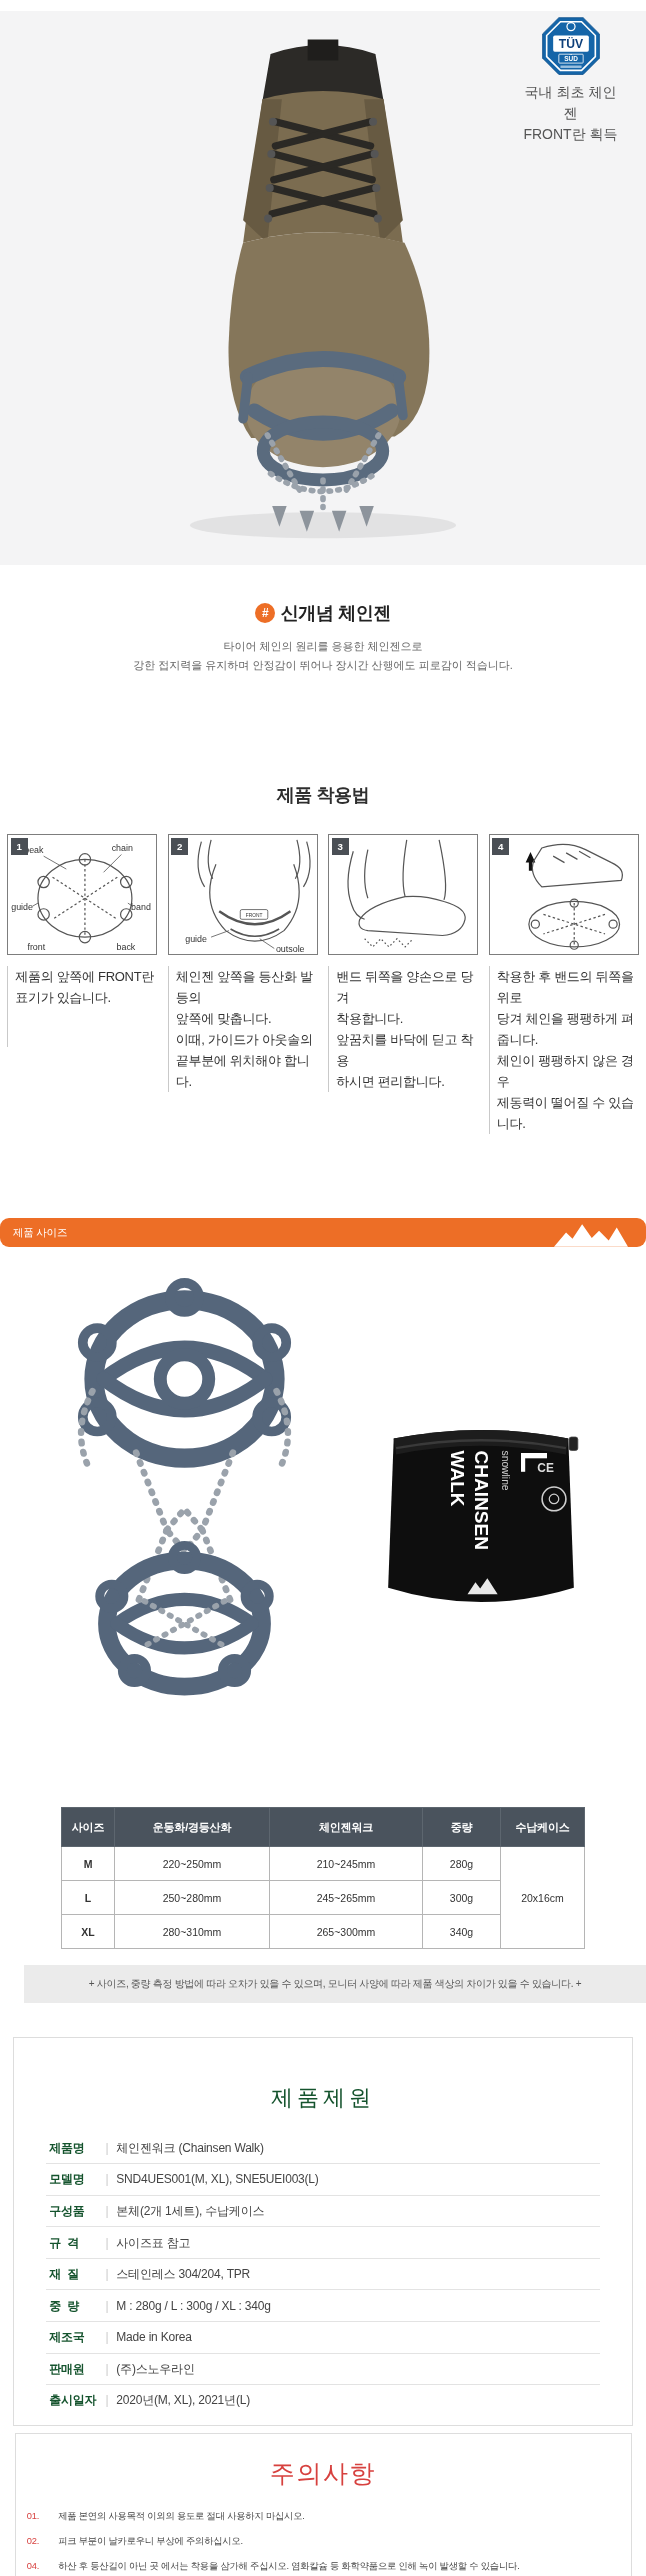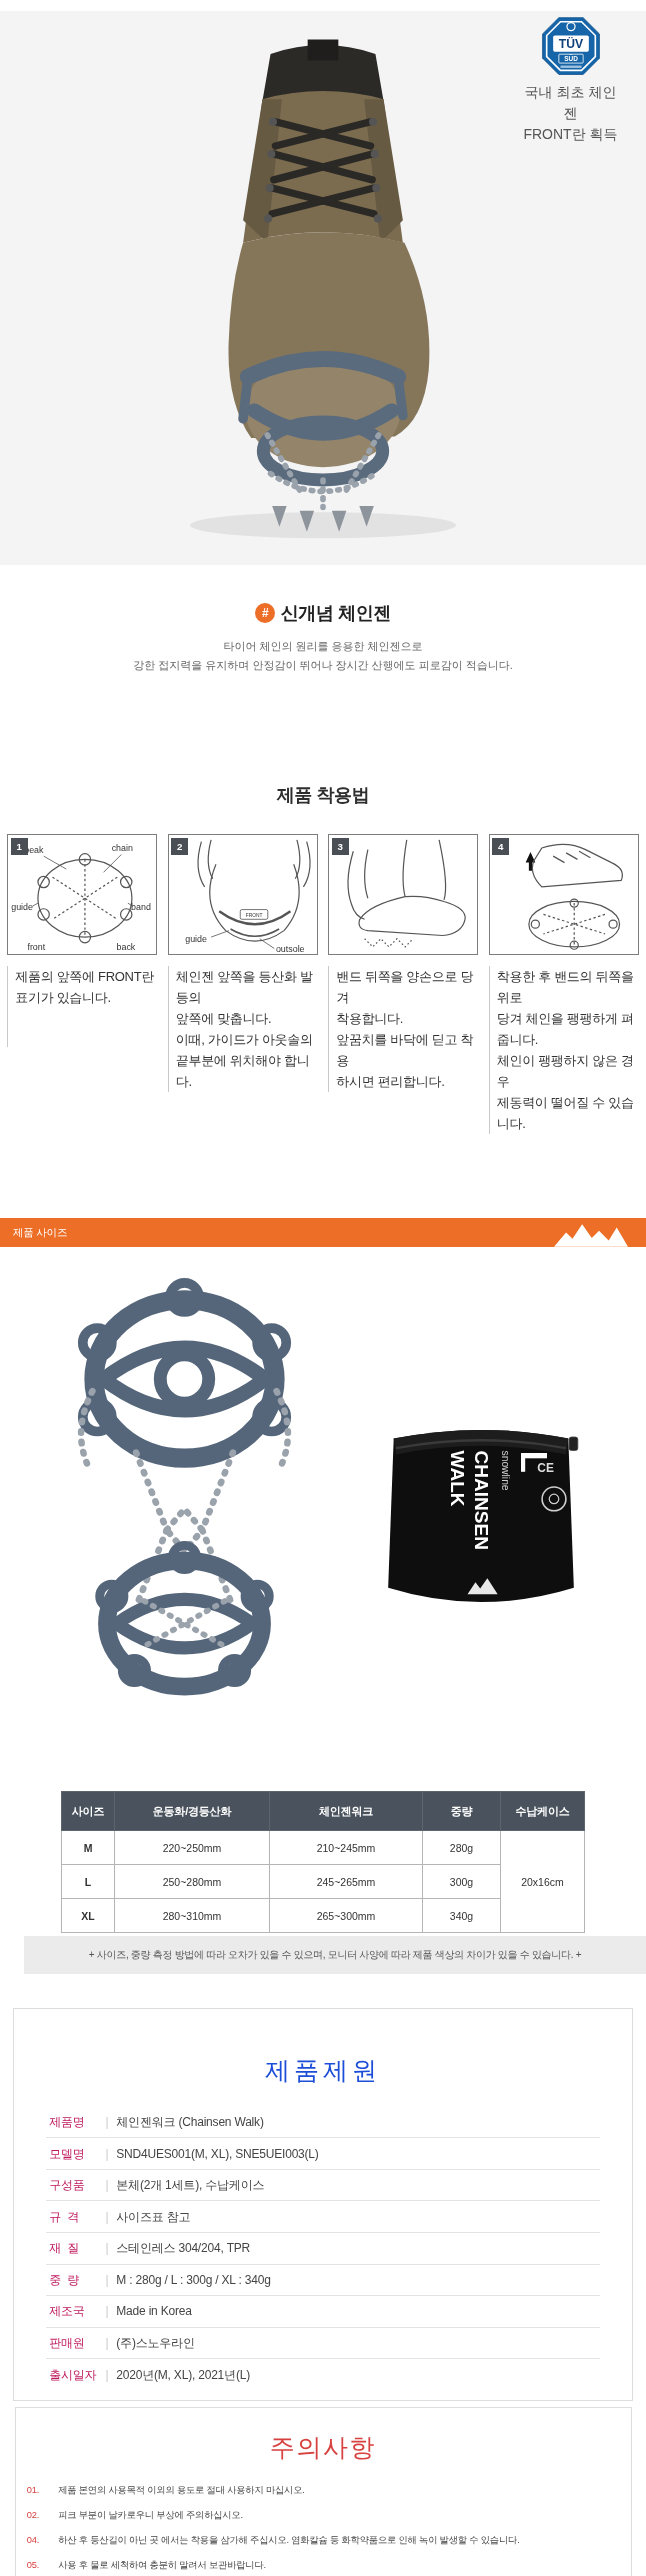--- a/index.html
+++ b/index.html
@@ -23,44 +23,44 @@
   
   .wear-title{margin-top:108px;text-align:center;font-size:18px;font-weight:bold;color:#2e2e2e;letter-spacing:-0.4px;}
   .steps{display:flex;justify-content:center;gap:10.5px;margin-top:27.5px;}
   .step{width:150px;}
   .step-box{border:0.8px solid #7d7d7d;height:121px;position:relative;background:#fff;box-sizing:border-box;}
   .step-num{position:absolute;top:2.4px;left:2.4px;width:17px;height:17px;background:#4a4f55;color:#fff;
     font-size:9.7px;font-weight:bold;display:flex;align-items:center;justify-content:center;}
   .step-caption{margin-top:10.5px;border-left:1.6px solid #c9c9c9;padding-left:7px;
     font-size:13px;line-height:1.62;color:#333;white-space:pre-line;min-height:81px;letter-spacing:-0.3px;}
   
-  .banner{margin-top:84px;height:29px;background:#ED6E26;position:relative;display:flex;align-items:center;}
+  .banner{margin-top:84px;height:29px;background:#ED6E26;position:relative;display:flex;align-items:center;border-radius:9px;}
   .banner-title{color:#fff;font-size:10.5px;margin-left:13px;letter-spacing:-0.2px;}
   .banner-mountain{position:absolute;right:18px;bottom:0;}
   
   .photos{height:544px;position:relative;background:#fff;}
   .crampon-wrap{position:absolute;left:39px;top:22.6px;}
   .pouch-wrap{position:absolute;right:42px;top:144px;}
   
-  table.size-table{border-collapse:collapse;margin:0 auto;}
+  table.size-table{border-collapse:collapse;margin:16px auto;}
   table.size-table th{background:#4A535D;color:#fff;font-size:11px;font-weight:bold;
     height:36px;border:0.8px solid #5d666f;letter-spacing:-0.2px;}
   table.size-table td{border:0.8px solid #b5b5b5;height:31px;text-align:center;font-size:10.5px;color:#333;}
   td.c-size{font-weight:bold;font-size:11.3px;}
   
   .note-bar{margin-top:3.2px;height:38px;background:#EBEBEB;display:flex;align-items:center;justify-content:center;
     font-size:10px;color:#555;letter-spacing:-0.3px;margin-left:24px;}
   
   .spec-box{margin:34px 13px 0;border:0.8px solid #ddd;background:#fff;padding:45px 32px 9.7px;box-sizing:border-box;}
-  .spec-title{text-align:center;font-size:25px;font-weight:400;color:#1d4ed8;letter-spacing:4px;}
+  .spec-title{text-align:center;font-size:22px;font-weight:400;color:#14532d;letter-spacing:4px;}
   .spec-rows{margin-top:19.4px;}
   .spec-row{display:flex;align-items:baseline;padding:7.3px 3.2px;border-bottom:0.8px solid #e3e3e3;
     font-size:12px;line-height:16px;letter-spacing:-0.2px;}
   .spec-row:last-child{border-bottom:none;}
-  .spec-label{color:#be185d;min-width:53px;white-space:pre;}
+  .spec-label{color:#14532d;min-width:53px;white-space:pre;font-weight:bold;}
   .spec-sep{color:#ccc;margin:0 8px 0 3.2px;}
   .spec-value{color:#444;}
   
   .caution-box{margin:6.5px 14.5px 0;border:0.8px solid #ddd;background:#fff;padding:22.6px 11.3px 16px;box-sizing:border-box;}
   .caution-title{text-align:center;font-size:25px;font-weight:400;color:#D7413F;letter-spacing:1.6px;}
   .caution-items{margin-top:21px;}
   .caution-item{display:flex;gap:12px;margin-bottom:13.7px;font-size:9.3px;line-height:11.3px;
     color:#444;letter-spacing:-0.2px;}
   .caution-num{color:#D7413F;min-width:19.4px;}
   svg text{font-family:"Liberation Sans","DejaVu Sans",sans-serif;}

